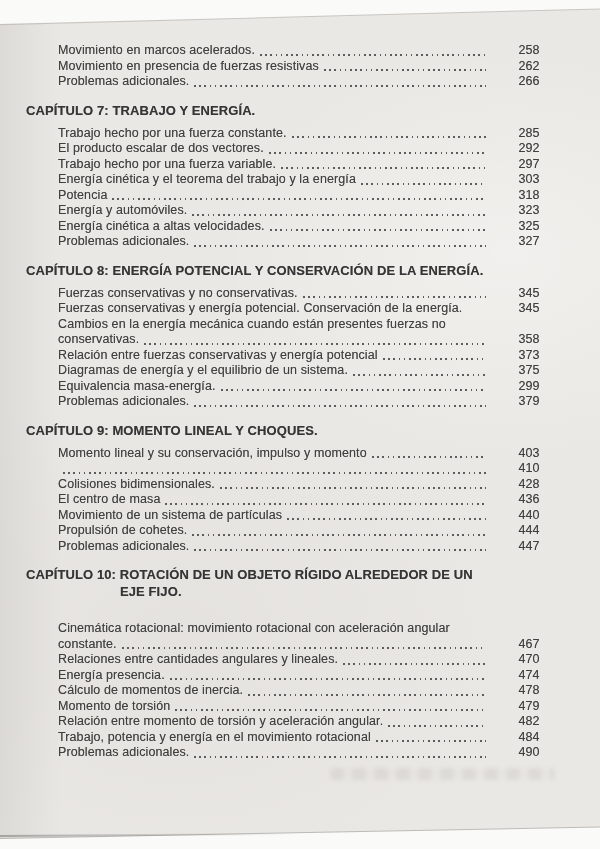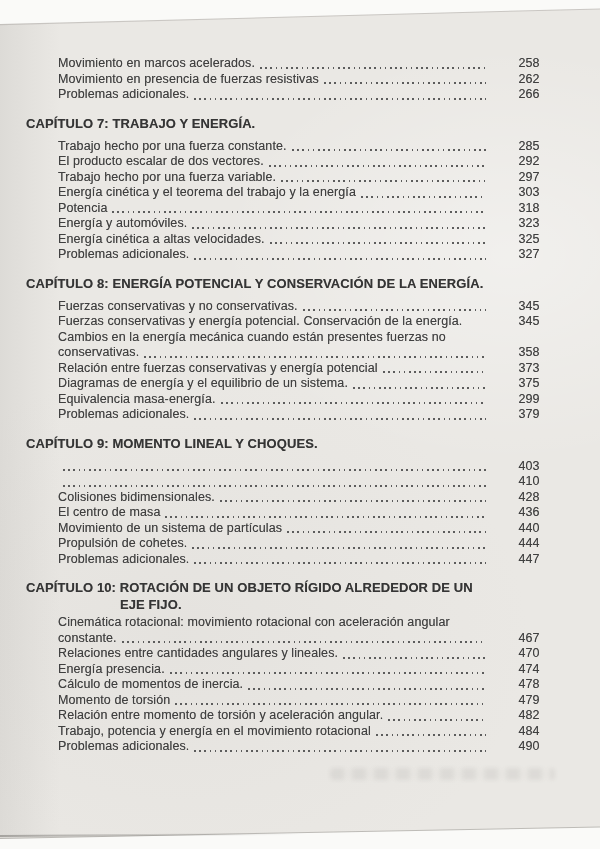--- a/index.html
+++ b/index.html
@@ -65,40 +65,40 @@
     background: repeating-linear-gradient(to right,
       rgba(150,148,145,0.35) 0 14px, rgba(150,148,145,0.05) 14px 22px);
     filter: blur(2.2px);
     opacity: 0.45;
     border-radius: 4px;
     pointer-events: none;
   }
   .toc {
     position: absolute;
     left: 26px;
-    top: 56px;
+    top: 43px;
     width: 520px;
     color: var(--ink, #404040);
     font-size: 12.5px;
     line-height: 15.5px;
     letter-spacing: 0.1px;
     text-shadow: 0 0 0.5px rgba(70,70,70,0.55);
   }
   .chapter-heading {
     font-weight: bold;
     color: var(--heading_ink, #353535);
     font-size: 13px;
     line-height: 17px;
     margin-top: 12px;
     margin-bottom: 7px;
     white-space: nowrap;
   }
   .chapter-heading.line2 {
     margin-top: 0;
-    margin-bottom: 2px;
+    margin-bottom: 21px;
     padding-left: 94px;
   }
   .chapter-heading + .chapter-heading.line2 {
     margin-top: -7px;
   }
   .entries {
     padding-left: 32px;
   }
   .entry-row {
     display: flex;
@@ -231,20 +231,21 @@
       </div>
       <div class="entry-row">
         <span class="entry-text">Problemas adicionales.</span>
         <span class="leader"></span>
         <span class="entry-page">379</span>
       </div>
     </div>
     <div class="chapter-heading">CAPÍTULO 9: MOMENTO LINEAL Y CHOQUES.</div>
     <div class="entries">
       <div class="entry-row">
+        <span class="entry-text">Momento lineal y su conservación, impulso y momento</span>
         <span class="leader"></span>
         <span class="entry-page">403</span>
       </div>
       <div class="entry-row">
         <span class="leader"></span>
         <span class="entry-page">410</span>
       </div>
       <div class="entry-row">
         <span class="entry-text">Colisiones bidimensionales.</span>
         <span class="leader"></span>

